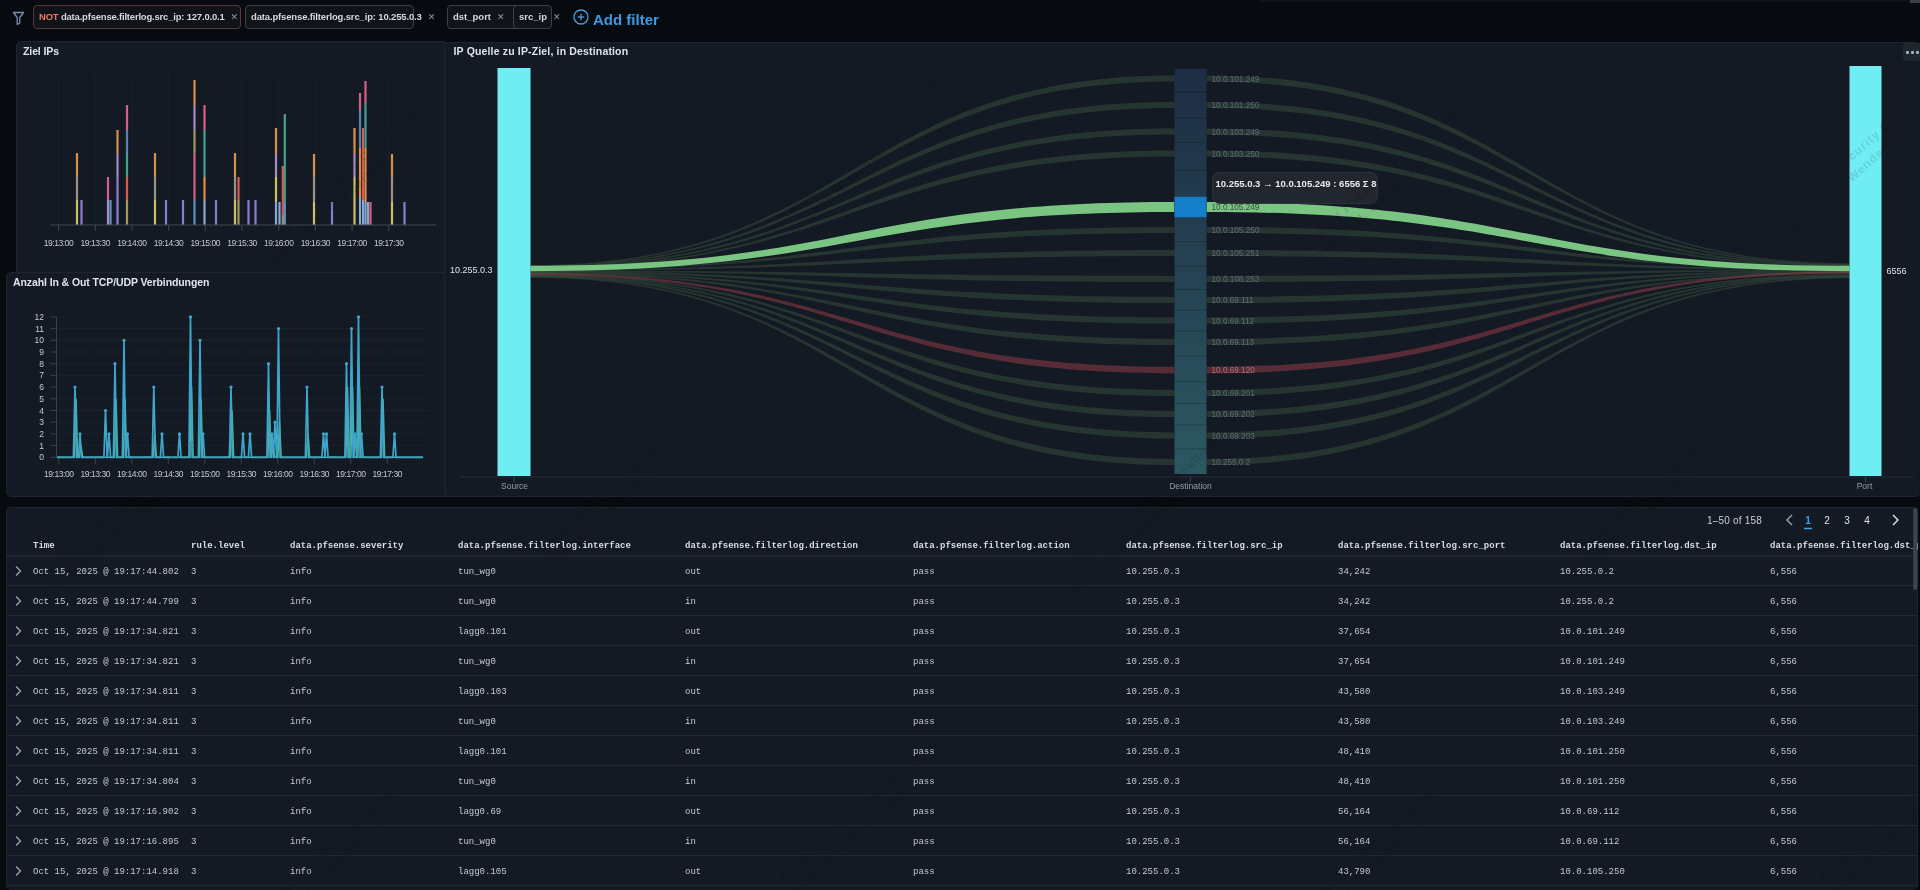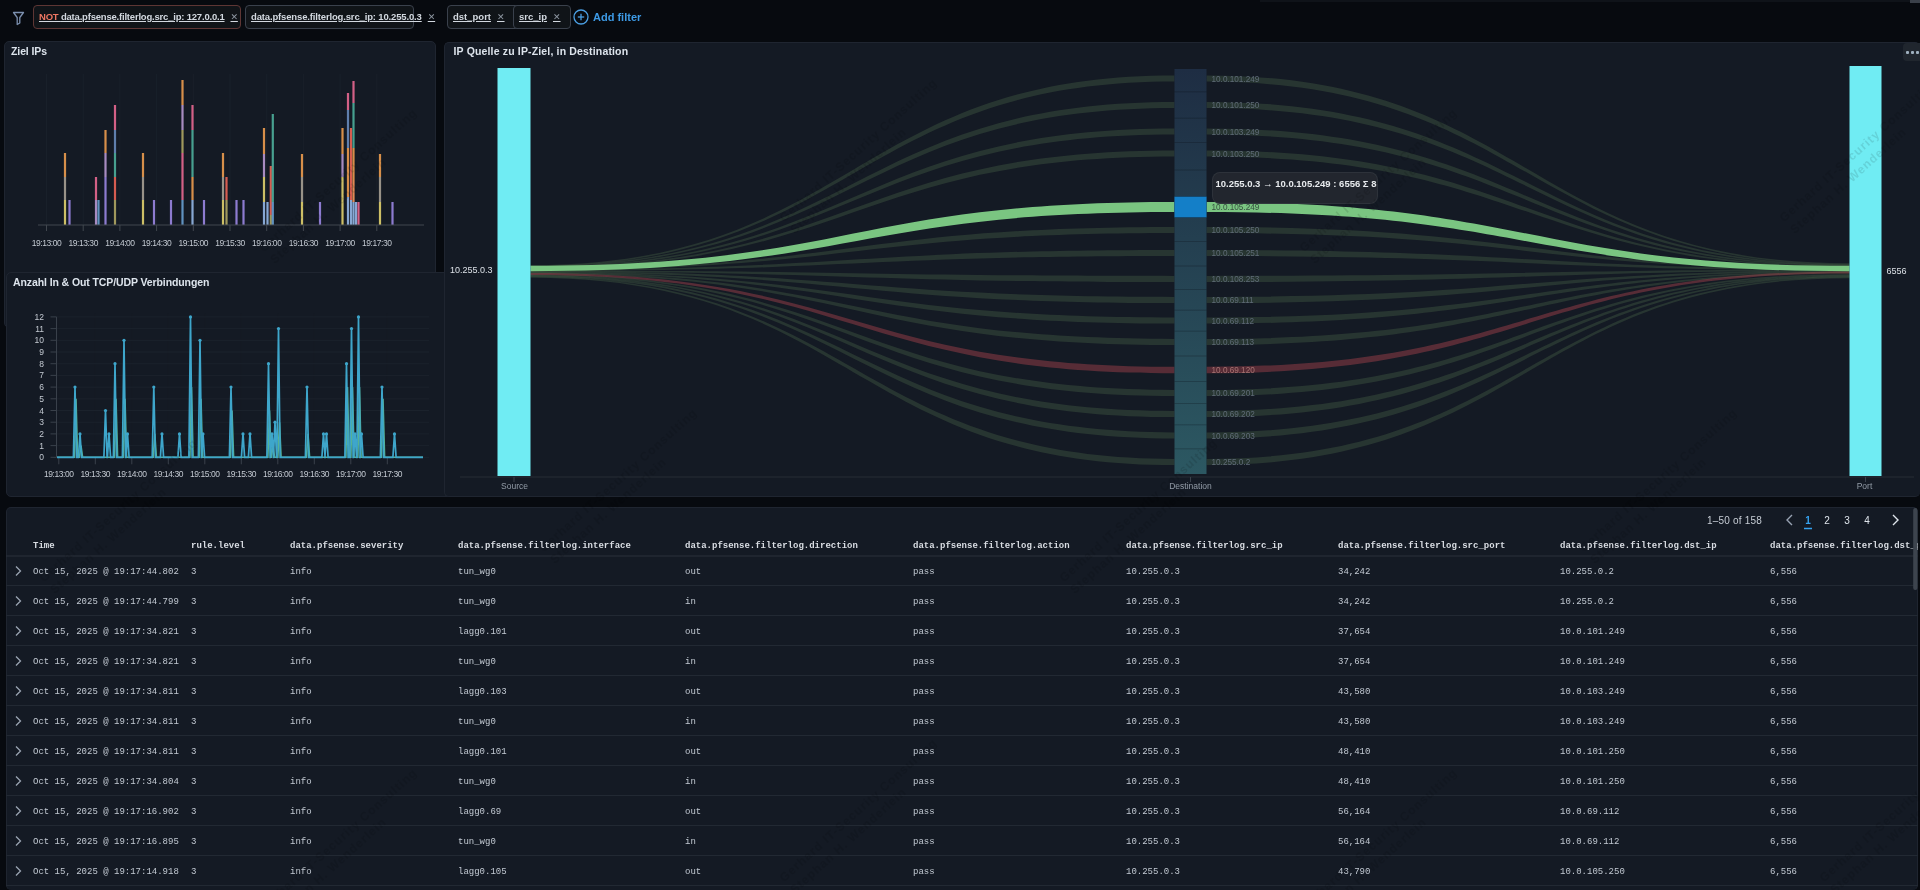--- a/index.html
+++ b/index.html
@@ -1,39 +1,39 @@
 <!DOCTYPE html>
 <html><head><meta charset="utf-8"><style>
 * { margin:0; padding:0; box-sizing:border-box; }
 body { width:1920px; height:890px; background:#070a0f; font-family:"Liberation Sans",sans-serif; overflow:hidden; position:relative; }
 .panel { position:absolute; background:#141a24; border:1px solid #1f2530; border-radius:5px; }
 .ptitle { position:absolute; left:6px; top:3px; font-size:10.5px; font-weight:bold; color:#dde4ec; letter-spacing:-0.1px; }
 .pill { position:absolute; top:4.5px; height:24px; background:#101418; border:1px solid #3a414c; border-radius:4px;
-        color:#d3d9e0; font-size:9.5px; font-weight:bold; line-height:22px; padding:0 5px; white-space:nowrap;text-decoration:underline; }
+        color:#d3d9e0; font-size:9.5px; font-weight:bold; line-height:22px; padding:0 5px; white-space:nowrap; }
 .x { color:#8f98a3; font-weight:normal; font-size:9px; margin-left:6px; }
 </style></head>
 <body>
 <div style="position:absolute;left:1260px;top:0;width:660px;height:2px;background:#0f1319"></div>
 <div style="position:absolute;left:1910px;top:0;width:10px;height:3px;background:#3a4049"></div>
 
 <svg width="40" height="36" style="position:absolute;left:0;top:0">
  <path d="M 13.5 12.5 h 10 l -3.7 5 v 5.5 l -2.6 1.5 v -7 z" fill="none" stroke="#7b8fae" stroke-width="1.3" stroke-linejoin="round"></path>
 </svg>
 <div class="pill" style="left:33px;width:208px;border-color:#5e3634;letter-spacing:-0.2px"><span style="color:#ee7762">NOT&nbsp;</span>data.pfsense.filterlog.src_ip: 127.0.0.1<span class="x">✕</span></div>
 <div class="pill" style="left:245px;width:169px;letter-spacing:-0.15px">data.pfsense.filterlog.src_ip: 10.255.0.3<span class="x">✕</span></div>
 <div class="pill" style="left:447px;width:86px">dst_port<span class="x">✕</span></div>
-<div class="pill" style="left:513px;width:58px">src_ip<span class="x">✕</span></div>
+<div class="pill" style="left:513px;width:39px">src_ip<span class="x">✕</span></div>
 <svg width="20" height="20" style="position:absolute;left:572px;top:8px">
  <circle cx="9" cy="9" r="7" fill="none" stroke="#4b9fe3" stroke-width="1.3"></circle>
  <line x1="9" y1="5.8" x2="9" y2="12.2" stroke="#4b9fe3" stroke-width="1.3"></line>
  <line x1="5.8" y1="9" x2="12.2" y2="9" stroke="#4b9fe3" stroke-width="1.3"></line>
 </svg>
-<div style="position:absolute;left:593px;top:11px;color:#3d9ae5;font-size:11px;font-weight:600">Add filter</div>
+<div style="position:absolute;left:593px;top:11px;color:#3d9ae5;font-size:15px;font-weight:600">Add filter</div>
 
-<div class="panel" style="left:4px;top:41px;width:432px;height:287px">
+<div class="panel" style="left:16px;top:41px;width:432px;height:287px">
   <div class="ptitle">Ziel IPs</div>
   <svg width="432" height="227" style="position:absolute;left:-1px;top:-1px">
       <line x1="42.5" y1="33.0" x2="42.5" y2="184.0" stroke="#19202a" stroke-width="1"></line>
       <line x1="79.2" y1="33.0" x2="79.2" y2="184.0" stroke="#19202a" stroke-width="1"></line>
       <line x1="115.9" y1="33.0" x2="115.9" y2="184.0" stroke="#19202a" stroke-width="1"></line>
       <line x1="152.6" y1="33.0" x2="152.6" y2="184.0" stroke="#19202a" stroke-width="1"></line>
       <line x1="189.3" y1="33.0" x2="189.3" y2="184.0" stroke="#19202a" stroke-width="1"></line>
       <line x1="226.0" y1="33.0" x2="226.0" y2="184.0" stroke="#19202a" stroke-width="1"></line>
       <line x1="262.7" y1="33.0" x2="262.7" y2="184.0" stroke="#19202a" stroke-width="1"></line>
       <line x1="299.4" y1="33.0" x2="299.4" y2="184.0" stroke="#19202a" stroke-width="1"></line>

